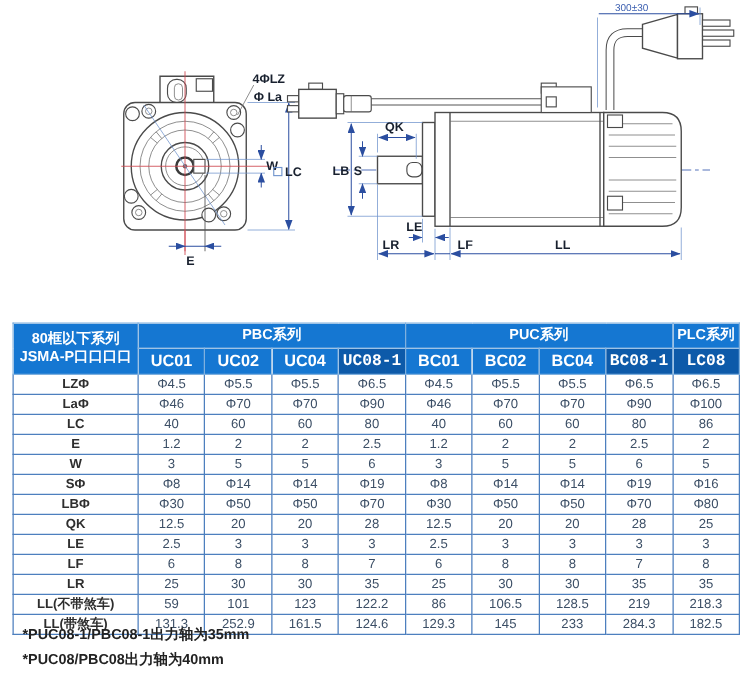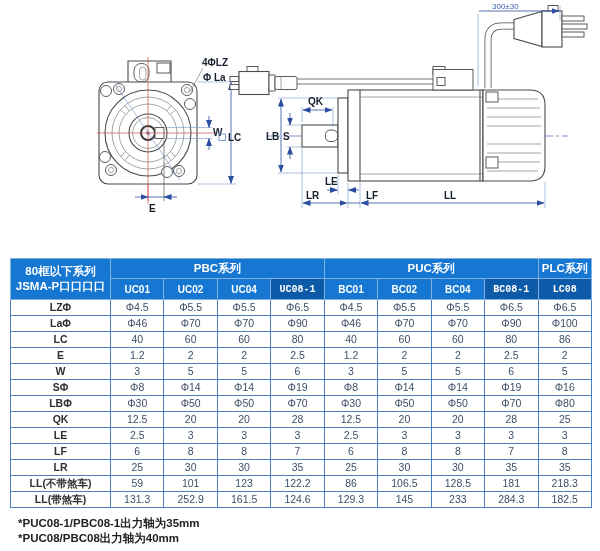--- a/index.html
+++ b/index.html
@@ -34,21 +34,21 @@
     padding:0; white-space:nowrap; overflow:hidden;
     font-size:10.5px; height:15px; line-height:1.1;
     background:#fff;
   }
   #spec-table thead th {
     background:var(--header-blue,#1577d2); color:#fff; font-weight:bold;
     border-color:#7fb0de;
   }
   #spec-table thead th.dark { background:var(--header-dark-blue,#0d5aa9);font-family:Liberation Mono, monospace; }
   #spec-table thead tr.grp-row th { height:19px; font-size:11.5px; }
-  #spec-table thead tr.col-row th { height:20px; font-size:10px; }
+  #spec-table thead tr.col-row th { height:20px; font-size:13px; }
   #spec-table thead th.corner { font-size:11px; line-height:1.3; }
   #spec-table tbody th { font-weight:700; color:#2e2e2e; }
   #spec-table tbody td { color:var(--body-text,#3c4f66); }
 
   .footnote {
     position:absolute; left:18px; font-size:11.5px; font-weight:600; color:#222222;
   }
 </style>
 </head>
 <body>
@@ -397,32 +397,32 @@
       </tr>
       <tr>
         <th>LL(不带煞车)</th>
         <td>59</td>
         <td>101</td>
         <td>123</td>
         <td>122.2</td>
         <td>86</td>
         <td>106.5</td>
         <td>128.5</td>
-        <td>181</td>
+        <td>219</td>
         <td>218.3</td>
       </tr>
       <tr>
         <th>LL(带煞车)</th>
         <td>131.3</td>
         <td>252.9</td>
         <td>161.5</td>
         <td>124.6</td>
         <td>129.3</td>
         <td>145</td>
         <td>233</td>
         <td>284.3</td>
         <td>182.5</td>
       </tr>
     </tbody>
   </table>
 
-<div class="footnote" style="top:516px">*PUC08-1/PBC08-1出力轴为35mm</div>
-<div class="footnote" style="top:531px">*PUC08/PBC08出力轴为40mm</div>
+<div class="footnote" style="top:500px">*PUC08-1/PBC08-1出力轴为35mm</div>
+<div class="footnote" style="top:520px">*PUC08/PBC08出力轴为40mm</div>
 
 </body></html>

